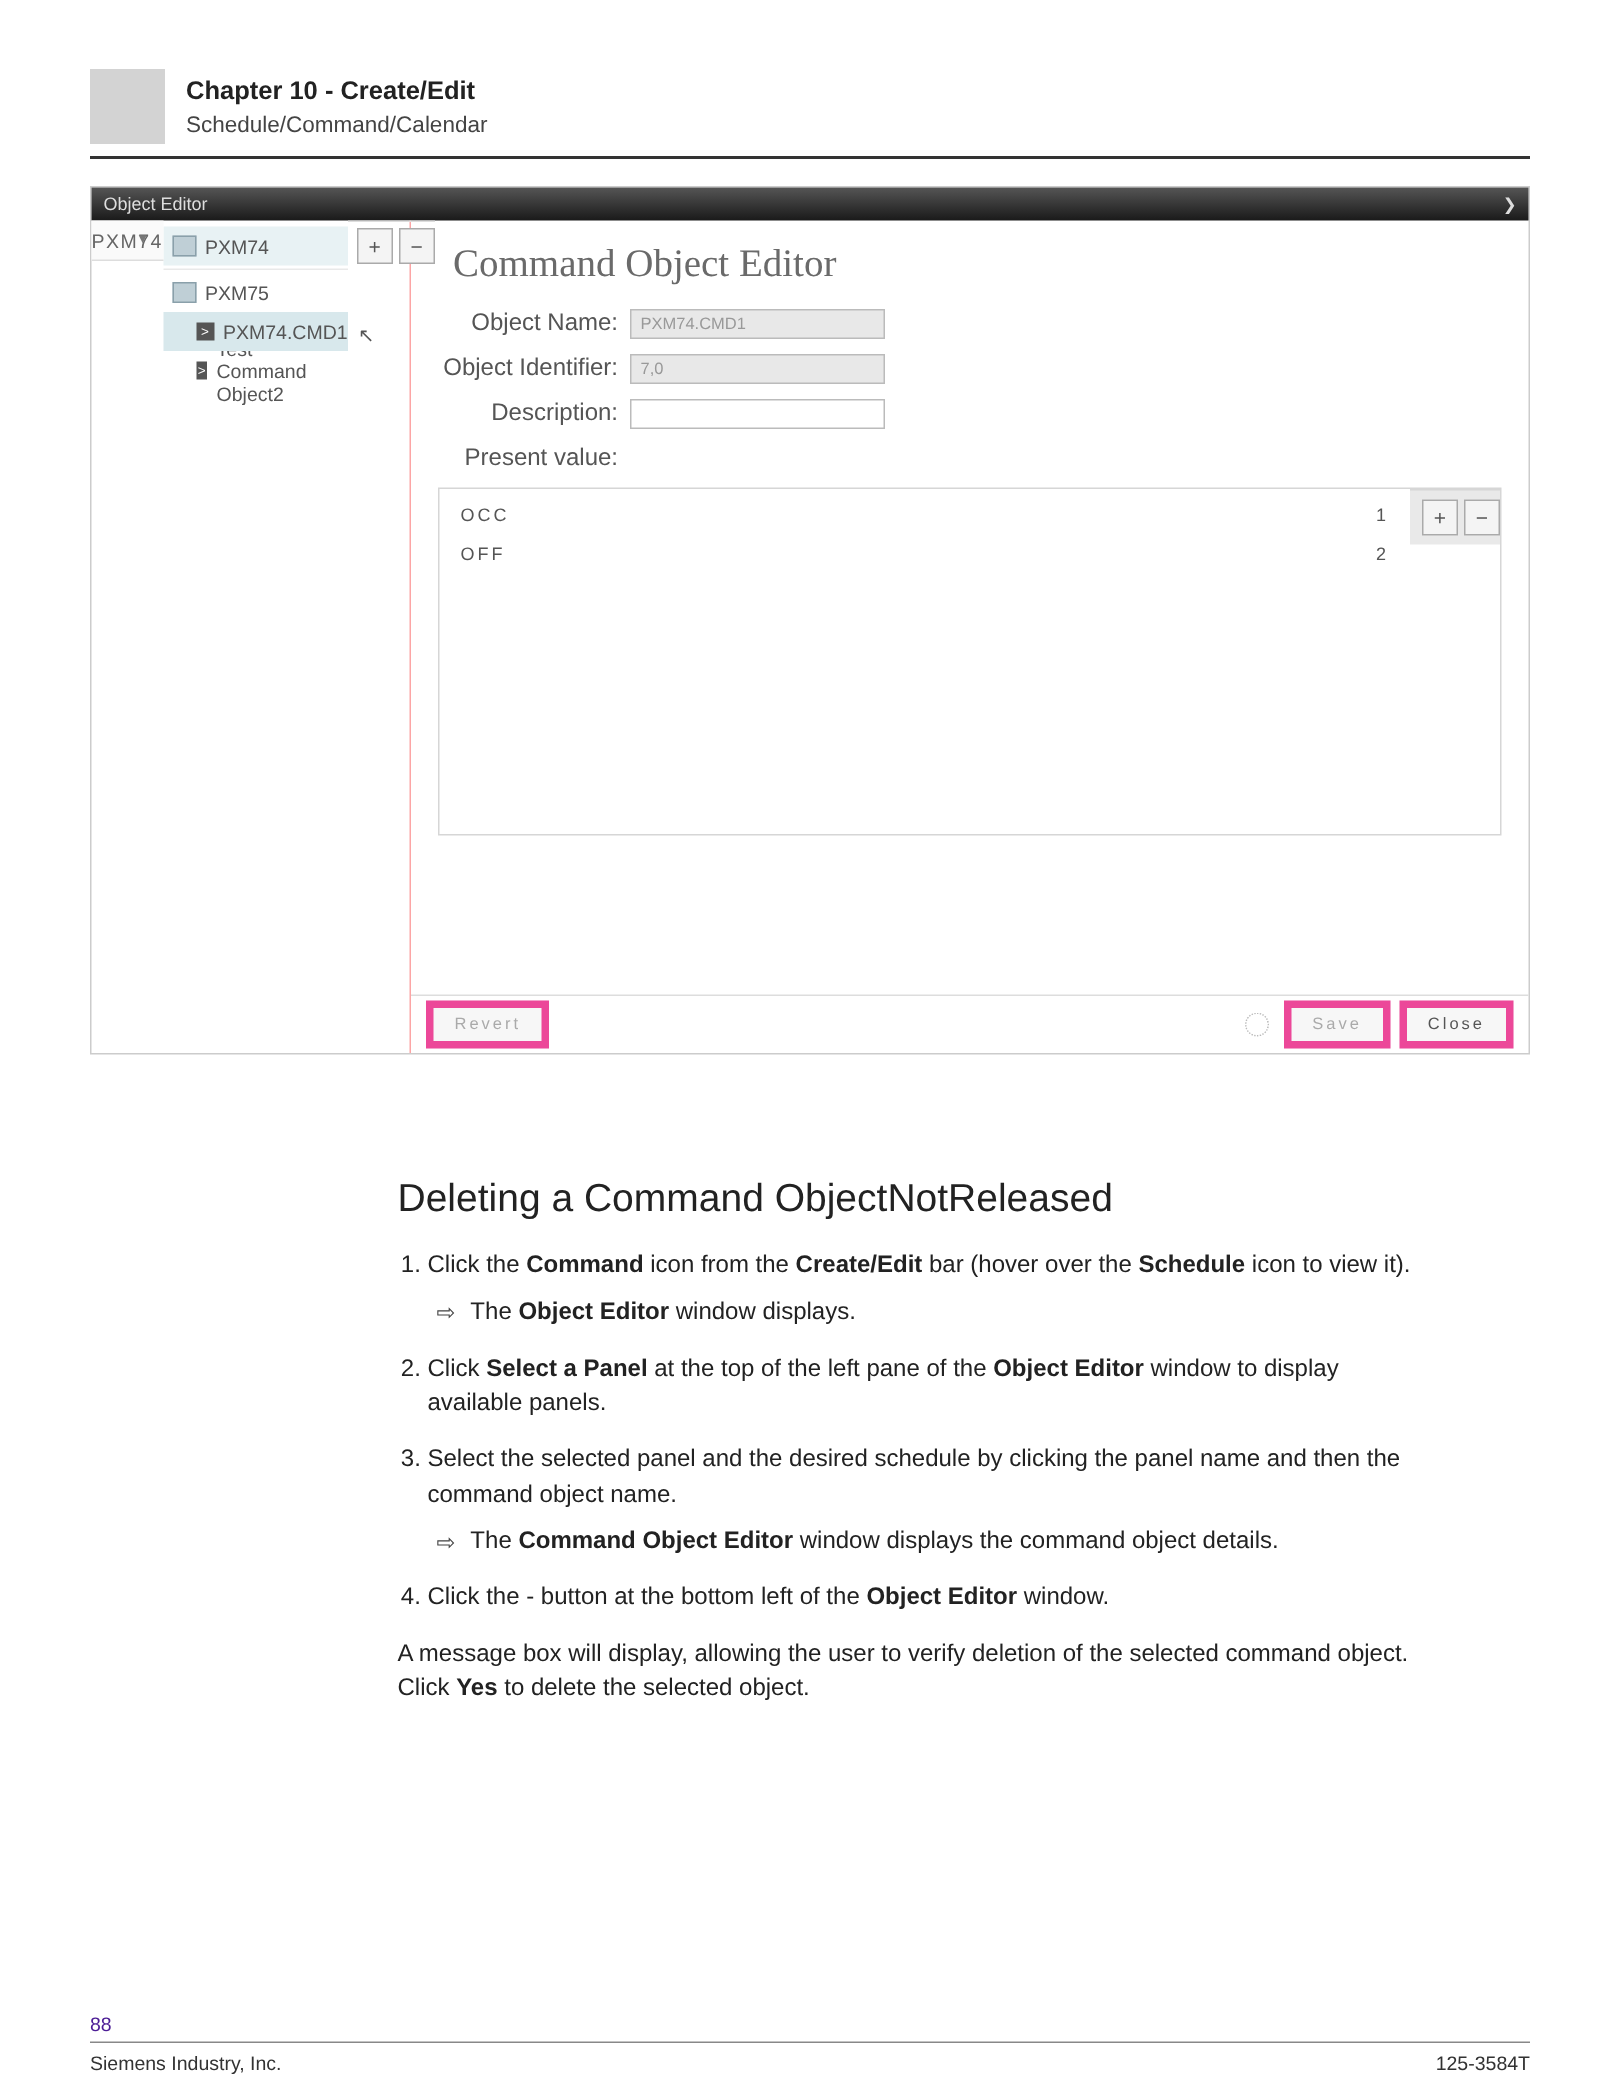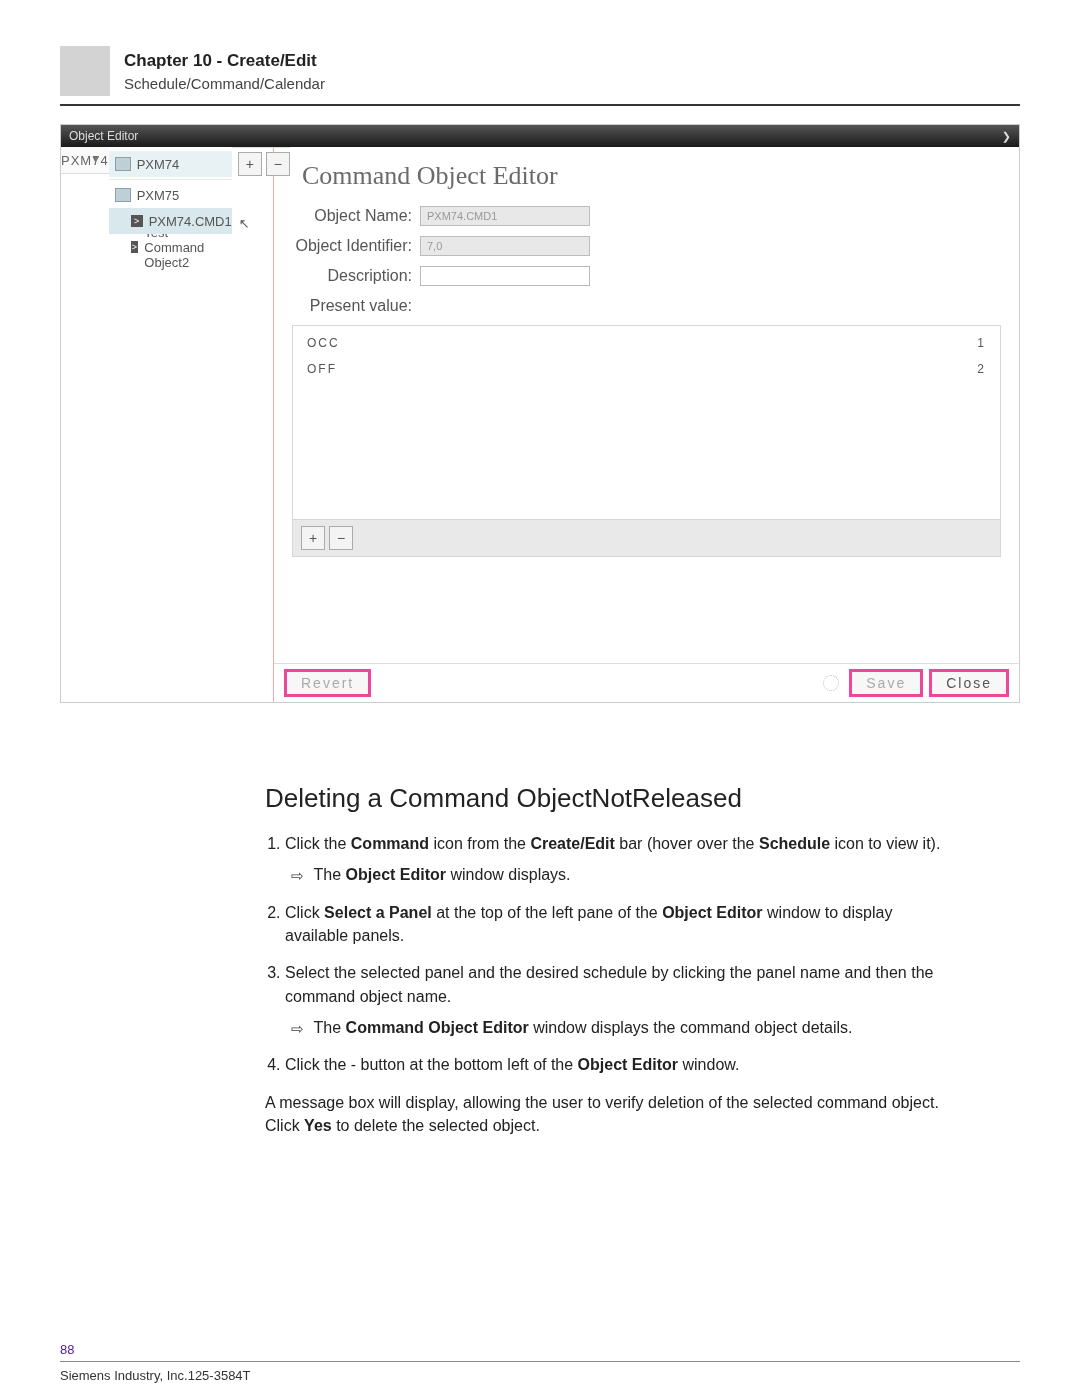--- a/index.html
+++ b/index.html
@@ -31,42 +31,42 @@
   .sq-btn{width:22px;height:22px;border:1px solid #aaa;background:#f4f4f4;display:flex;align-items:center;justify-content:center;font-size:14px;color:#555;cursor:pointer}
   
   .right-pane{flex:1;display:flex;flex-direction:column;position:relative}
   .editor-head{font-size:26px;color:#6a6a6a;font-family:"Times New Roman",serif;padding:14px 0 10px 28px}
   .form{padding-left:18px}
   .form-row{display:flex;align-items:center;height:30px}
   .form-label{width:120px;text-align:right;font-size:16px;color:#555;padding-right:8px}
   .form-input{width:170px;height:20px;background:#e8e8e8;border:1px solid #bbb;color:#999;font-size:11px;padding:0 6px;box-sizing:border-box}
   .form-input.white{background:#fff;color:#333}
   .actions-label{font-size:12px;color:#555;padding-left:20px;margin-top:4px}
-  .actions-box{border:1px solid #d6d6d6;margin:4px 18px 0 18px;height:230px;display:flex;flex-direction:column}
+  .actions-box{border:1px solid #d6d6d6;margin:4px 18px 0 18px;height:230px;display:flex;flex-direction:row}
   .actions-list{flex:1;padding:4px 0}
   .action-row{display:flex;justify-content:space-between;height:26px;align-items:center;padding:0 14px;font-size:12px;color:#555;letter-spacing:2px}
   .actions-footer{background:#e9e9e9;height:36px;border-top:1px solid #d6d6d6;display:flex;align-items:center;padding-left:8px;gap:4px}
   .right-footer{border-top:1px solid #ddd;position:absolute;bottom:0;left:0;right:0;height:38px;display:flex;align-items:center;justify-content:space-between;padding:0 10px}
-  .flat-btn{height:22px;border:3px solid #ec4899;background:#f7f7f7;color:#aaa;font-size:14px;letter-spacing:2px;padding:0 14px;display:flex;align-items:center;cursor:pointer}
+  .flat-btn{height:22px;border:5px solid #ec4899;background:#f7f7f7;color:#aaa;font-size:11px;letter-spacing:2px;padding:0 14px;display:flex;align-items:center;cursor:pointer}
   .flat-btn.enabled{color:#555}
   .right-side-btns{display:flex;gap:6px;align-items:center}
   .spinner-icon{width:14px;height:14px;border:1px dotted #bbb;border-radius:50%;margin-right:4px}
   
   .doc-text{margin-top:80px;margin-left:205px;margin-right:60px}
   .sec-title{font-size:26px;font-weight:normal;color:#222;margin-bottom:18px}
   ol.steps{margin:0;padding-left:20px;font-size:16px;line-height:1.45}
   ol.steps>li{margin-bottom:14px}
   .result-line{display:flex;align-items:flex-start;gap:10px;margin:8px 0 12px 6px;font-size:16px}
   .result-arrow{font-size:15px;color:#444;margin-top:2px}
   .final-p{font-size:16px;line-height:1.45;margin-top:4px}
   b{font-weight:bold}
   
   .page-footer{position:absolute;bottom:30px;left:60px;right:60px}
   .page-num{font-size:13px;color:#4c1d95;margin-bottom:4px}
-  .foot-rule{display:flex;border-top:1px solid #888;padding-top:6px;font-size:13px;color:#333}
+  .foot-rule{display:flex;justify-content:space-between;border-top:1px solid #888;padding-top:6px;font-size:13px;color:#333}
 </style>
 </head>
 <body>
 
 <div class="page">
 
   <div class="doc-header">
     <div class="header-block"></div>
     <div class="header-text">
       <div class="ch-title">Chapter 10 - Create/Edit</div>

